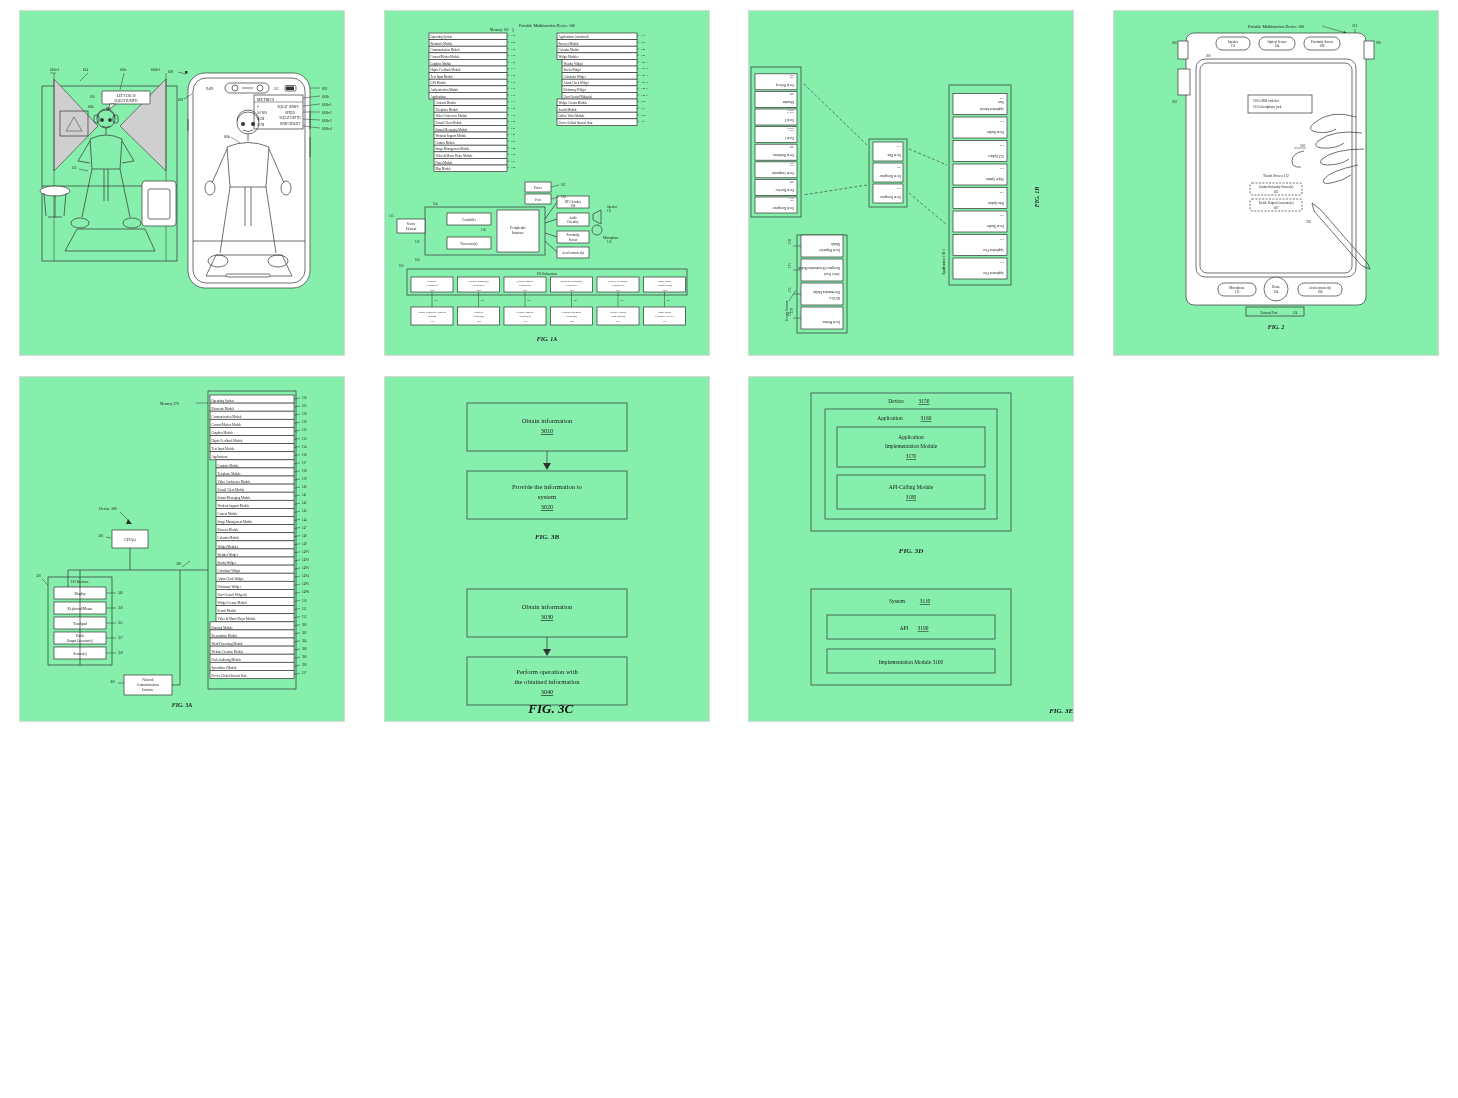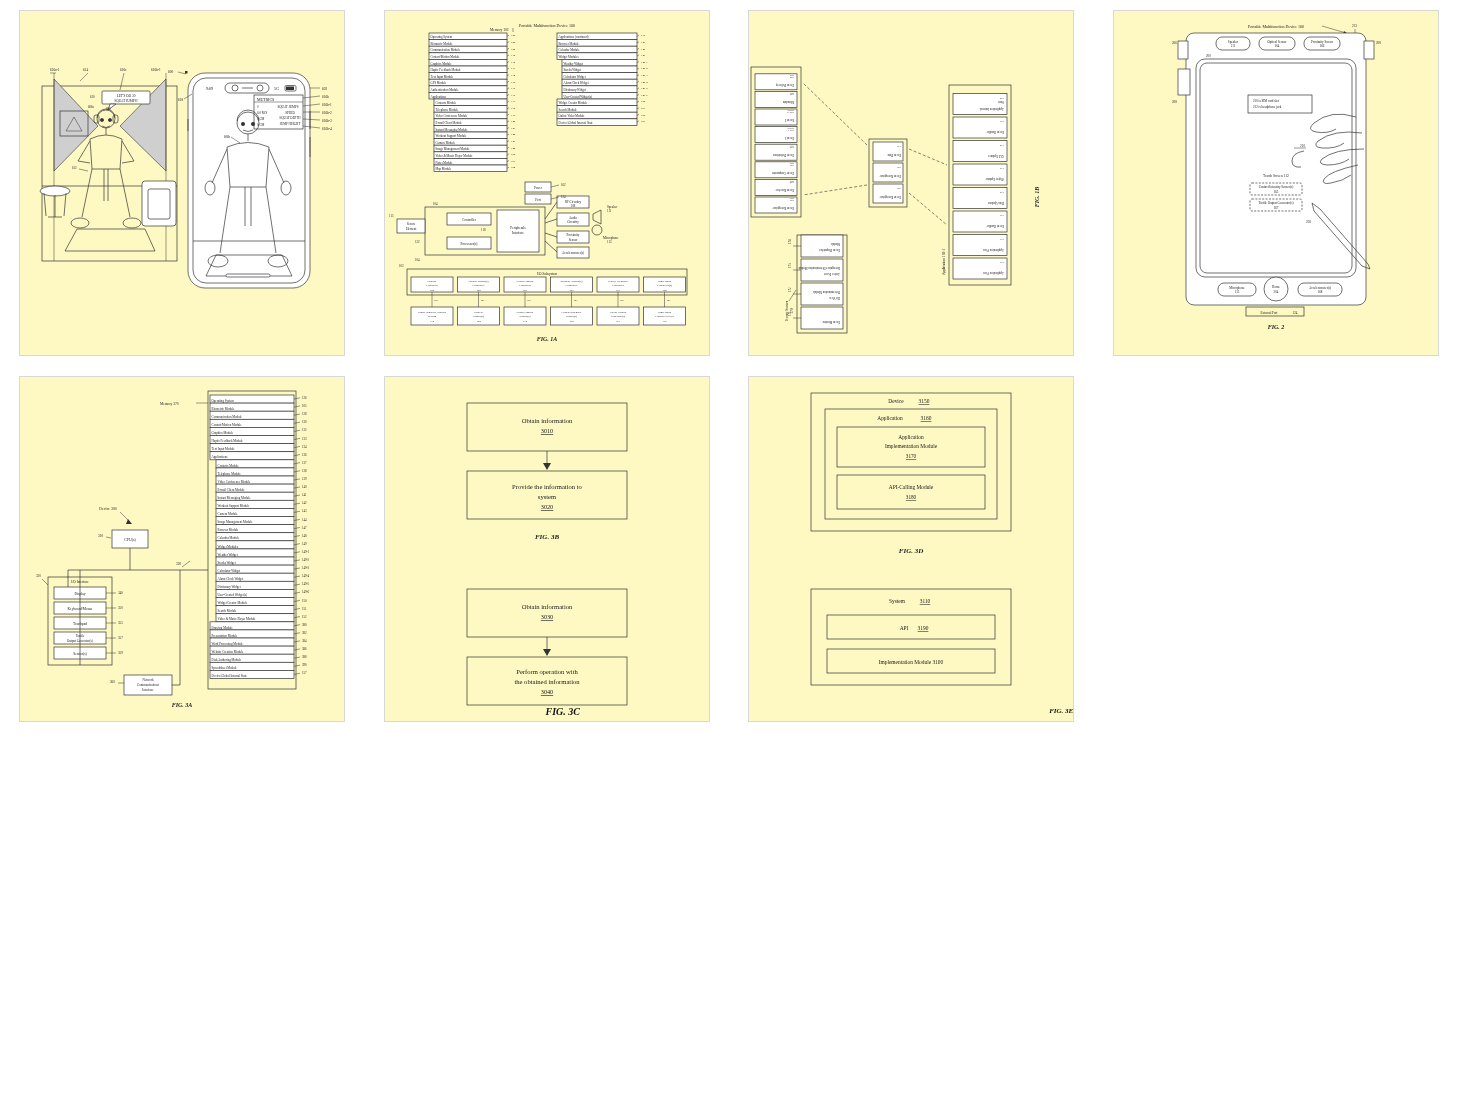--- a/index.html
+++ b/index.html
@@ -1,19 +1,19 @@
 <!DOCTYPE html>
 <html><head>
 <meta charset="utf-8">
 <style>
   html,body{margin:0;padding:0;background:#fff;}
   body{width:1458px;height:1098px;font-family:"Liberation Serif",serif;color:#111;overflow:hidden;}
   .sheet{display:grid;grid-template-columns:repeat(4,1fr);grid-template-rows:repeat(3,1fr);width:1458px;height:1098px;}
   .cellwrap{display:flex;align-items:center;justify-content:center;}
-  .page{background:#fef9c3;border:1px solid #d8d8d8;width:324px;height:344px;position:relative;overflow:hidden;}
+  .page{background:#86efac;border:1px solid #d8d8d8;width:324px;height:344px;position:relative;overflow:hidden;}
   .canvas{position:absolute;inset:0;}
   .canvas svg{width:100%;height:100%;display:block;}
   text{font-family:"Liberation Serif",serif;fill:#1a1a1a;}
   .figlabel{font-style:italic;font-weight:bold;}
   .bx{fill:none;stroke:#333;stroke-width:.7;}
   .bxf{fill:#fff;stroke:#333;stroke-width:.7;}
   .ln{stroke:#333;stroke-width:.7;fill:none;}
   .lnt{stroke:#333;stroke-width:.5;fill:none;}
   .dash{stroke:#333;stroke-width:.6;fill:none;stroke-dasharray:3 2;}
   .grayfill{fill:#cfcfcf;stroke:#333;stroke-width:.6;}
@@ -849,21 +849,21 @@
       <text x="162" y="232" font-size="6.6" text-anchor="middle">Obtain information</text>
       <text x="162" y="242" font-size="6.2" text-anchor="middle" text-decoration="underline">3030</text>
       <line class="ln" x1="162" y1="260" x2="162" y2="274" stroke-width="1.1"></line>
       <polygon points="158,272 166,272 162,279" fill="#333"></polygon>
       <rect class="bx" x="82" y="280" width="160" height="48"></rect>
       <text x="162" y="297" font-size="6.6" text-anchor="middle">Perform operation with</text>
       <text x="162" y="307" font-size="6.6" text-anchor="middle">the obtained information</text>
       <text x="162" y="317" font-size="6.2" text-anchor="middle" text-decoration="underline">3040</text>
     </svg>
     </div>
-    <div style="position:absolute;left:16px;bottom:4px;width:100%;text-align:center;font-style:italic;font-weight:bold;font-size:10px;">FIG. 3C</div>
+    <div style="position:absolute;left:4px;bottom:4px;width:100%;text-align:center;font-style:italic;font-weight:bold;font-size:13px;">FIG. 3C</div>
   </div>
   </div>
 
   <div class="cellwrap">
   <div class="page">
     <div class="canvas">
     <svg viewBox="0 0 324 344" preserveAspectRatio="xMidYMid meet">
 
       <rect class="bx" x="62" y="16" width="200" height="138" stroke-width="1"></rect>
       <text x="147" y="26" font-size="5.4" text-anchor="middle">Device</text>

